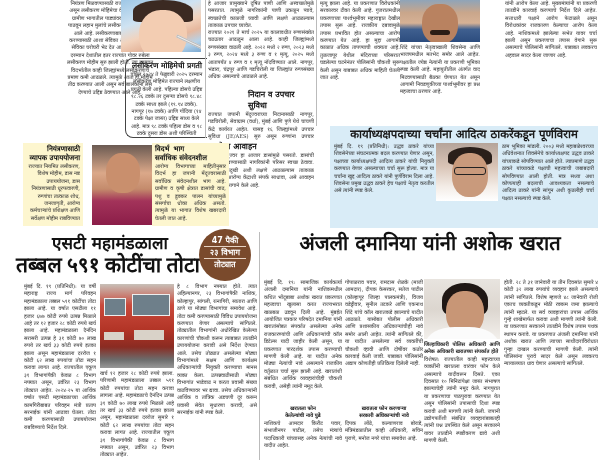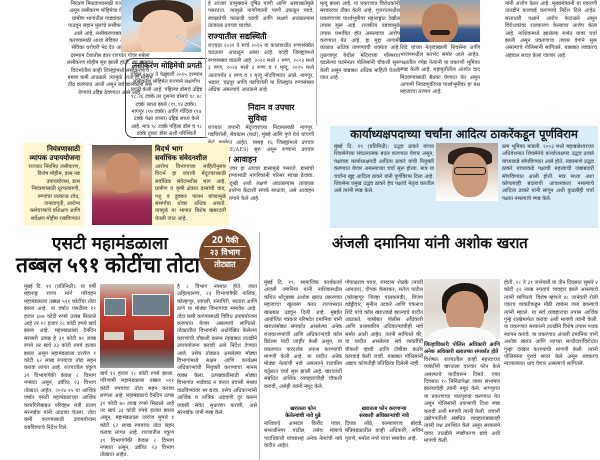--- a/index.html
+++ b/index.html
@@ -49,38 +49,37 @@
 </div>
 
 <div class="box-round" style="left:125px; top:58px; width:82px; height:80px; border-right:none; border-radius:8px 0 0 8px;">
   <div class="head" style="font-size:7.5px; line-height:9px; padding:2px 0 1px 6px; white-space:nowrap;">लसीकरण मोहिमेची प्रगती</div>
   <div class="txt c" style="padding:0 3px; height:66px;">एप्रिल २०२४ ते फेब्रुवारी २०२५ दरम्यान लसीकरण मोहिमेत राज्याने लक्षणीय प्रगती केली आहे. पहिल्या डोसचे उद्दिष्ट ९८.२६ टक्के तर दुसऱ्या डोसचे ९८.४८ टक्के साध्य झाले (१९.९४ टक्के). नागपूर (१७ टक्के) आणि गोंदिया (१४ टक्के पेक्षा जास्त) उद्दिष्ट साध्य केले आहे. मात्र ९८ टक्के पहिला डोस व ९८ टक्के दुसरा डोस अशी परिस्थिती असताना तुलनेने काही भागांत पिछाडी आहे.</div>
 </div>
 
 <div class="rule-v" style="left:205px; top:0; height:138px;"></div>
 <div class="abs" style="left:208px; top:0; width:106px; height:210px;">
   <div class="txt" style="height:29px;">हे आजार प्रामुख्याने दूषित पाणी आणि अस्वच्छतेमुळे पसरतात. त्यामुळे नागरिकांनी पाणी उकळून प्यावे, स्वच्छतेची काळजी घ्यावी आणि लक्षणे आढळल्यास तात्काळ उपचार घ्यावेत.</div>
-  <div class="head" style="font-size:8px; line-height:11px; margin-top:2px;">राज्यातील सद्यस्थिती</div>
   <div class="txt" style="height:58px;">राज्यात २०२१ ते मार्च २०२५ या कालावधीत रुग्णसंख्येत चढउतार आढळून आला आहे. काही जिल्ह्यांमध्ये रुग्णसंख्या वाढली आहे. २०२२ मध्ये २ रुग्ण, २०२३ मध्ये ३ रुग्ण, २०२४ मध्ये ३ रुग्ण व १ मृत्यू, २०२५ मध्ये आतापर्यंत ४ रुग्ण व १ मृत्यू नोंदविण्यात आले. नागपूर, भंडारा, चंद्रपूर आणि गडचिरोली या जिल्ह्यांत रुग्णसंख्या अधिक असल्याचे आढळले आहे.</div>
   <div class="head" style="font-size:8px; line-height:11px; margin-top:2px;padding-left:40px;">निदान व उपचार सुविधा</div>
   <div class="txt" style="height:29px;">राज्यात जपानी मेंदूज्वराच्या निदानासाठी नागपूर, गडचिरोली, सेवाग्राम (वर्धा), मुंबई आणि पुणे येथे चाचणी केंद्रे कार्यरत आहेत. यासह १६ जिल्ह्यांमध्ये उपचार सुविधा (JE/AES) सुरु असून रुग्णांना उपचार पुरविण्यात येत आहेत.</div>
   <div class="head" style="font-size:8px; line-height:11px; margin-top:1px;">जनतेला आवाहन</div>
   <div class="txt" style="height:44px;">जपानी मेंदूज्वर हा आजार डासांमुळे पसरतो. डासांची उत्पत्ती रोखण्यासाठी नागरिकांनी परिसर स्वच्छ ठेवावा. ताप, डोकेदुखी अशी लक्षणे आढळल्यास तात्काळ जवळच्या आरोग्य केंद्राशी संपर्क साधावा, असे आवाहन आरोग्य विभागाने केले आहे.</div>
 </div>
 
 <div class="abs yellow" style="left:23px; top:143px; width:60px; height:83px; padding:2px 3px;">
   <div class="head" style="font-size:7px; line-height:9px; text-align:right;">नियंत्रणासाठी</div>
   <div class="head" style="font-size:7px; line-height:9px; text-align:right;">व्यापक उपाययोजना</div>
   <div class="txt" style="height:58px; text-align:right;">राज्यात नियमित लसीकरण, विशेष मोहीम, डास नष्ट उपाययोजना, डास नियंत्रणासाठी धूरफवारणी, रुग्णांचा तात्काळ शोध, जनजागृती, आरोग्य कर्मचाऱ्यांचे प्रशिक्षण आणि सर्वेक्षण मोहीम राबविण्यात येत आहेत.</div>
 </div>
 <div class="img fadnavis" style="left:92px; top:145px; width:60px; height:80px;">
   <div class="face"></div>
 </div>
 <div class="abs yellow" style="left:152px; top:143px; width:77px; height:83px; padding:2px 3px;">
-  <div class="head" style="font-size:7px; line-height:9px;">विदर्भ भाग</div>
+  <div class="head" style="font-size:7px; line-height:9px;font-family:Liberation Mono, monospace;">विदर्भ भाग</div>
   <div class="head" style="font-size:7px; line-height:9px;">सर्वाधिक संवेदनशील</div>
   <div class="txt" style="height:58px;">आरोग्य विभागाच्या माहितीनुसार विदर्भ हा जपानी मेंदूज्वरासाठी सर्वाधिक संवेदनशील भाग आहे. ग्रामीण व कृषी क्षेत्रात डासांची वाढ, पशु व डुक्कर पालन यांच्यामुळे संसर्गाचा धोका अधिक असतो. त्यामुळे या भागात विशेष खबरदारी घेतली जात आहे.</div>
 </div>
 
 <div class="rule-v" style="left:316px; top:0; height:126px;"></div>
 <div class="txt abs" style="left:320px; top:0; width:80px; height:124px;">मृत्यू झाला आहे. या प्रकरणात विरोधकांनी सरकारवर टीका केली आहे. गुजरातमधील प्रकरणाच्या पार्श्वभूमीवर महाराष्ट्रात देखील तपास सुरू आहे. राजकीय दबावामुळे तपास प्रभावित होत असल्याचा आरोप करण्यात येत आहे. हा मुद्दा आगामी काळात अधिक तापण्याची शक्यता आहे. तुळजापूर येथील मंदिराच्या परिसरात घडलेल्या घटनेनंतर पोलिसांनी चौकशी सुरू केली असून याबाबत अधिक माहिती घेतली जात आहे.</div>
 <div class="img man1" style="left:400px; top:0; width:80px; height:42px;">
   <div class="face"></div>
   <div class="must"></div>
 </div>
@@ -96,38 +95,38 @@
     <div class="glasses"></div>
   </div>
   <div class="txt" style="position:absolute; left:172px; top:17px; width:92px; height:80px;">ठाम भूमिका मांडली. २००३ मध्ये महाबळेश्वरच्या अधिवेशनात शिवसेनेचे कार्याध्यक्षपद उद्धव ठाकरे यांच्याकडे सोपविण्यात आले होते. त्याप्रमाणे उद्धव ठाकरे यांच्याकडे पक्षाची महत्त्वाची जबाबदारी सोपविण्यात आली होती. मात्र सध्या अशा कोणत्याही बदलाची आवश्यकता नसल्याचे आदित्य ठाकरे यांनी सांगून अशी कुठलीही चर्चा पक्षात नसल्याचे स्पष्ट केले.</div>
 </div>
 
 <div class="abs" style="left:0; top:232px; width:200px;">
   <div class="head" style="font-size:17px; line-height:22px; text-align:center; padding-left:20px;">एसटी महामंडळाला</div>
   <div class="head" style="font-size:21px; line-height:22px; text-align:right;font-family:Liberation Serif, serif;">तब्बल ५९१ कोटींचा तोटा</div>
 </div>
 <div class="badge" style="left:199px; top:229px; width:52px; height:52px; padding-top:6px;">
-  <div style="font-size:8px; line-height:11px;">20 पैकी</div>
+  <div style="font-size:8px; line-height:11px;">47 पैकी</div>
   <div style="font-size:8px; line-height:11px; border-top:1px solid #e6d2c2; border-bottom:1px solid #e6d2c2; margin:0 5px;">२३ विभाग</div>
   <div style="font-size:8px; line-height:11px;">तोट्यात</div>
 </div>
 
 <div class="txt abs" style="left:24px; top:283px; width:72px; height:177px;">मुंबई दि. १९ (प्रतिनिधी): या वर्षी महाराष्ट्र राज्य मार्ग परिवहन महामंडळाला तब्बल ५९१ कोटींचा तोटा झाला आहे. या वर्षात एसटीला ११ हजार ६७७ कोटी रुपये उत्पन्न मिळाले आहे तर १२ हजार २८ कोटी रुपये खर्च झाला आहे. महामंडळाला दैनंदिन सरासरी उत्पन्न हे ३१ कोटी ७० लाख रुपये तर खर्च ३३ कोटी रुपये इतका झाला असून महामंडळाला दररोज १ कोटी ६२ लाख रुपयांचा तोटा सहन करावा लागत आहे. राज्यातील एकूण ३१ विभागांपैकी केवळ ८ विभाग नफ्यात असून, उर्वरित २३ विभाग तोट्यात आहेत. २०२४-२५ या आर्थिक वर्षात एसटी महामंडळाच्या आर्थिक कामगिरीबाबत परिवहन मंत्री प्रताप सरनाईक यांनी आढावा घेतला. तोटा कमी करण्यासाठी उपाययोजना राबविण्याचे निर्देश दिले.</div>
 <div class="img bus" style="left:100px; top:284px; width:74px; height:84px;">
   <div class="win" style="left:4px; top:14px; width:22px; height:18px;"></div>
   <div class="win" style="left:32px; top:10px; width:38px; height:22px;"></div>
   <div class="grill" style="left:34px; top:46px; width:30px; height:10px;"></div>
   <div class="grill" style="left:4px; top:48px; width:20px; height:8px;"></div>
 </div>
 <div class="txt abs" style="left:100px; top:370px; width:74px; height:90px;">खर्च १२ हजार २८ कोटी रुपये झाला. परिणामी महामंडळाला तब्बल ५९१ कोटी रुपयांचा तोटा सहन करावा लागला आहे. महामंडळाचे दैनंदिन उत्पन्न ३१ कोटी ७० लाख रुपये मिळाले आहे तर खर्च ३३ कोटी रुपये इतका झाला असून, महामंडळाला दररोज सुमारे १ कोटी ६२ लाख रुपयांचा तोटा सहन करावा लागत आहे. राज्यातील एकूण ३१ विभागांपैकी केवळ ८ विभाग नफ्यात असून, उर्वरित २३ विभाग तोट्यात आहेत.</div>
 <div class="txt abs" style="left:177px; top:283px; width:80px; height:177px;">हे ८ विभाग नफ्यात होते. त्यात अहिल्यानगर, २३ विभागांपैकी नाशिक, कोल्हापूर, सांगली, रत्नागिरी, सातारा आणि ठाणे या मोठ्या विभागांचा समावेश आहे. तोटा कमी करण्यासाठी विविध उपाययोजना करण्यात येणार असल्याचे सांगितले. तोट्यातील विभागांनी अधोरेखित केलेल्या कारणांची चौकशी करून त्याबाबत तातडीने उपाययोजना करावी असे निर्देश देण्यात आले. तसेच तोट्यात असलेल्या मोठ्या विभागांमध्ये सक्षम आणि कार्यक्षम अधिकाऱ्यांची नियुक्ती करण्याचा मानस व्यक्त केला. उत्पन्नवाढीसाठी मोठ्या विभागांत भाडेवाढ न करता प्रवासी संख्या वाढविण्यावर भर द्यावा. तसेच अधिकाऱ्यांनी आर्थिक व तांत्रिक अडचणी दूर करून प्रवासी सेवेत सुधारणा करावी, असे सरनाईक यांनी स्पष्ट केले.</div>
 
 <div class="rule-v" style="left:259px; top:232px; height:228px;"></div>
 <div class="abs" style="left:262px; top:232px; width:336px;">
-  <div class="head" style="font-size:15px; line-height:22px; text-align:center;">अंजली दमानिया यांनी अशोक खरात</div>
+  <div class="head" style="font-size:20px; line-height:22px; text-align:center;">अंजली दमानिया यांनी अशोक खरात</div>
 </div>
 
 <div class="abs" style="left:264px; top:279px; width:78px; height:181px;">
   <div class="txt" style="height:126px;">मुंबई दि. १९: सामाजिक कार्यकर्त्या अंजली दमानिया यांनी नाशिकमधील कथित भोंदूबाबा अशोक खरात प्रकरणात महत्त्वाचा खुलासा करत राज्यभरात खळबळ उडवून दिली आहे. मुंबईत आयोजित पत्रकार परिषदेत दमानिया यांनी खरातांसोबत संपर्कात असलेल्या अनेक राजकारण्यांची आणि अधिकाऱ्यांची कॉल डिटेल्स यादी जाहीर केली असून, या प्रकरणात पारदर्शक तपास करण्याची मागणी केली आहे. या यादीत अनेक मोठ्या नेत्यांची नावे असल्याने राजकीय वर्तुळात चर्चा सुरू झाली आहे. खरातांशी संबंधित आर्थिक व्यवहारांचीही चौकशी करावी, असेही त्यांनी नमूद केले.</div>
   <div class="txt c" style="font-weight:bold; color:#111;">खरातला फोन</div>
   <div class="txt c" style="font-weight:bold; color:#111;">केलेल्यांची नावे पुढे</div>
   <div class="txt" style="height:40px;">नाशिकचे आमदार किरीट पवार, संभाजीनगर पाटील, तसेच मंत्र्यांचे पदाधिकारी यांच्यासह अनेक नेत्यांची नावे यादीत आहेत.</div>
 </div>
 
 <div class="abs" style="left:345px; top:279px; width:78px; height:181px;">

